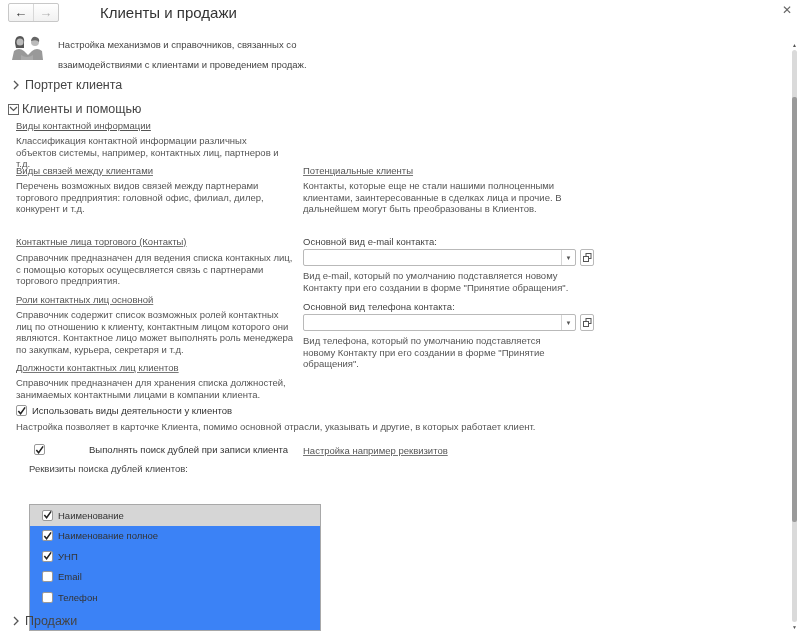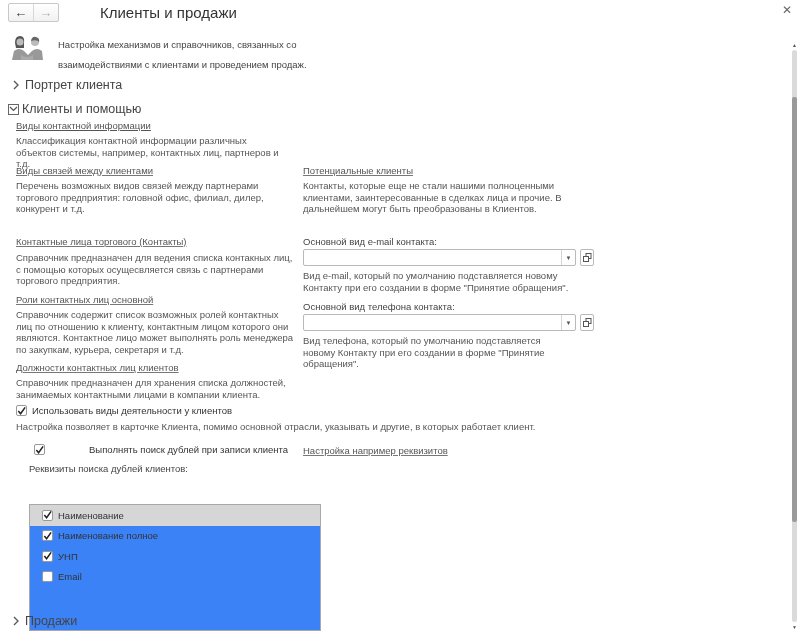--- a/index.html
+++ b/index.html
@@ -176,20 +176,24 @@
         <svg width="10" height="10" viewBox="0 0 10 10">
           <path d="M1.5 5 L4 8 L9 1" stroke="#222" stroke-width="1.7" fill="none"></path>
         </svg>
       </span>
       <span>УНП</span>
     </div>
     <div class="list-row">
       <span class="chk"></span>
       <span>Email</span>
     </div>
+    <div class="list-row">
+      <span class="chk"></span>
+      <span>Телефон</span>
+    </div>
   </div>
 
 <div class="group-header" style="left:10px; top:614px;">
   <span class="chev">
     <svg width="8" height="10" viewBox="0 0 8 10">
         <path d="M2 1 L6 5 L2 9" stroke="#555" stroke-width="1.3" fill="none"></path>
       </svg>
   </span>
   <span>Продажи</span>
 </div>

